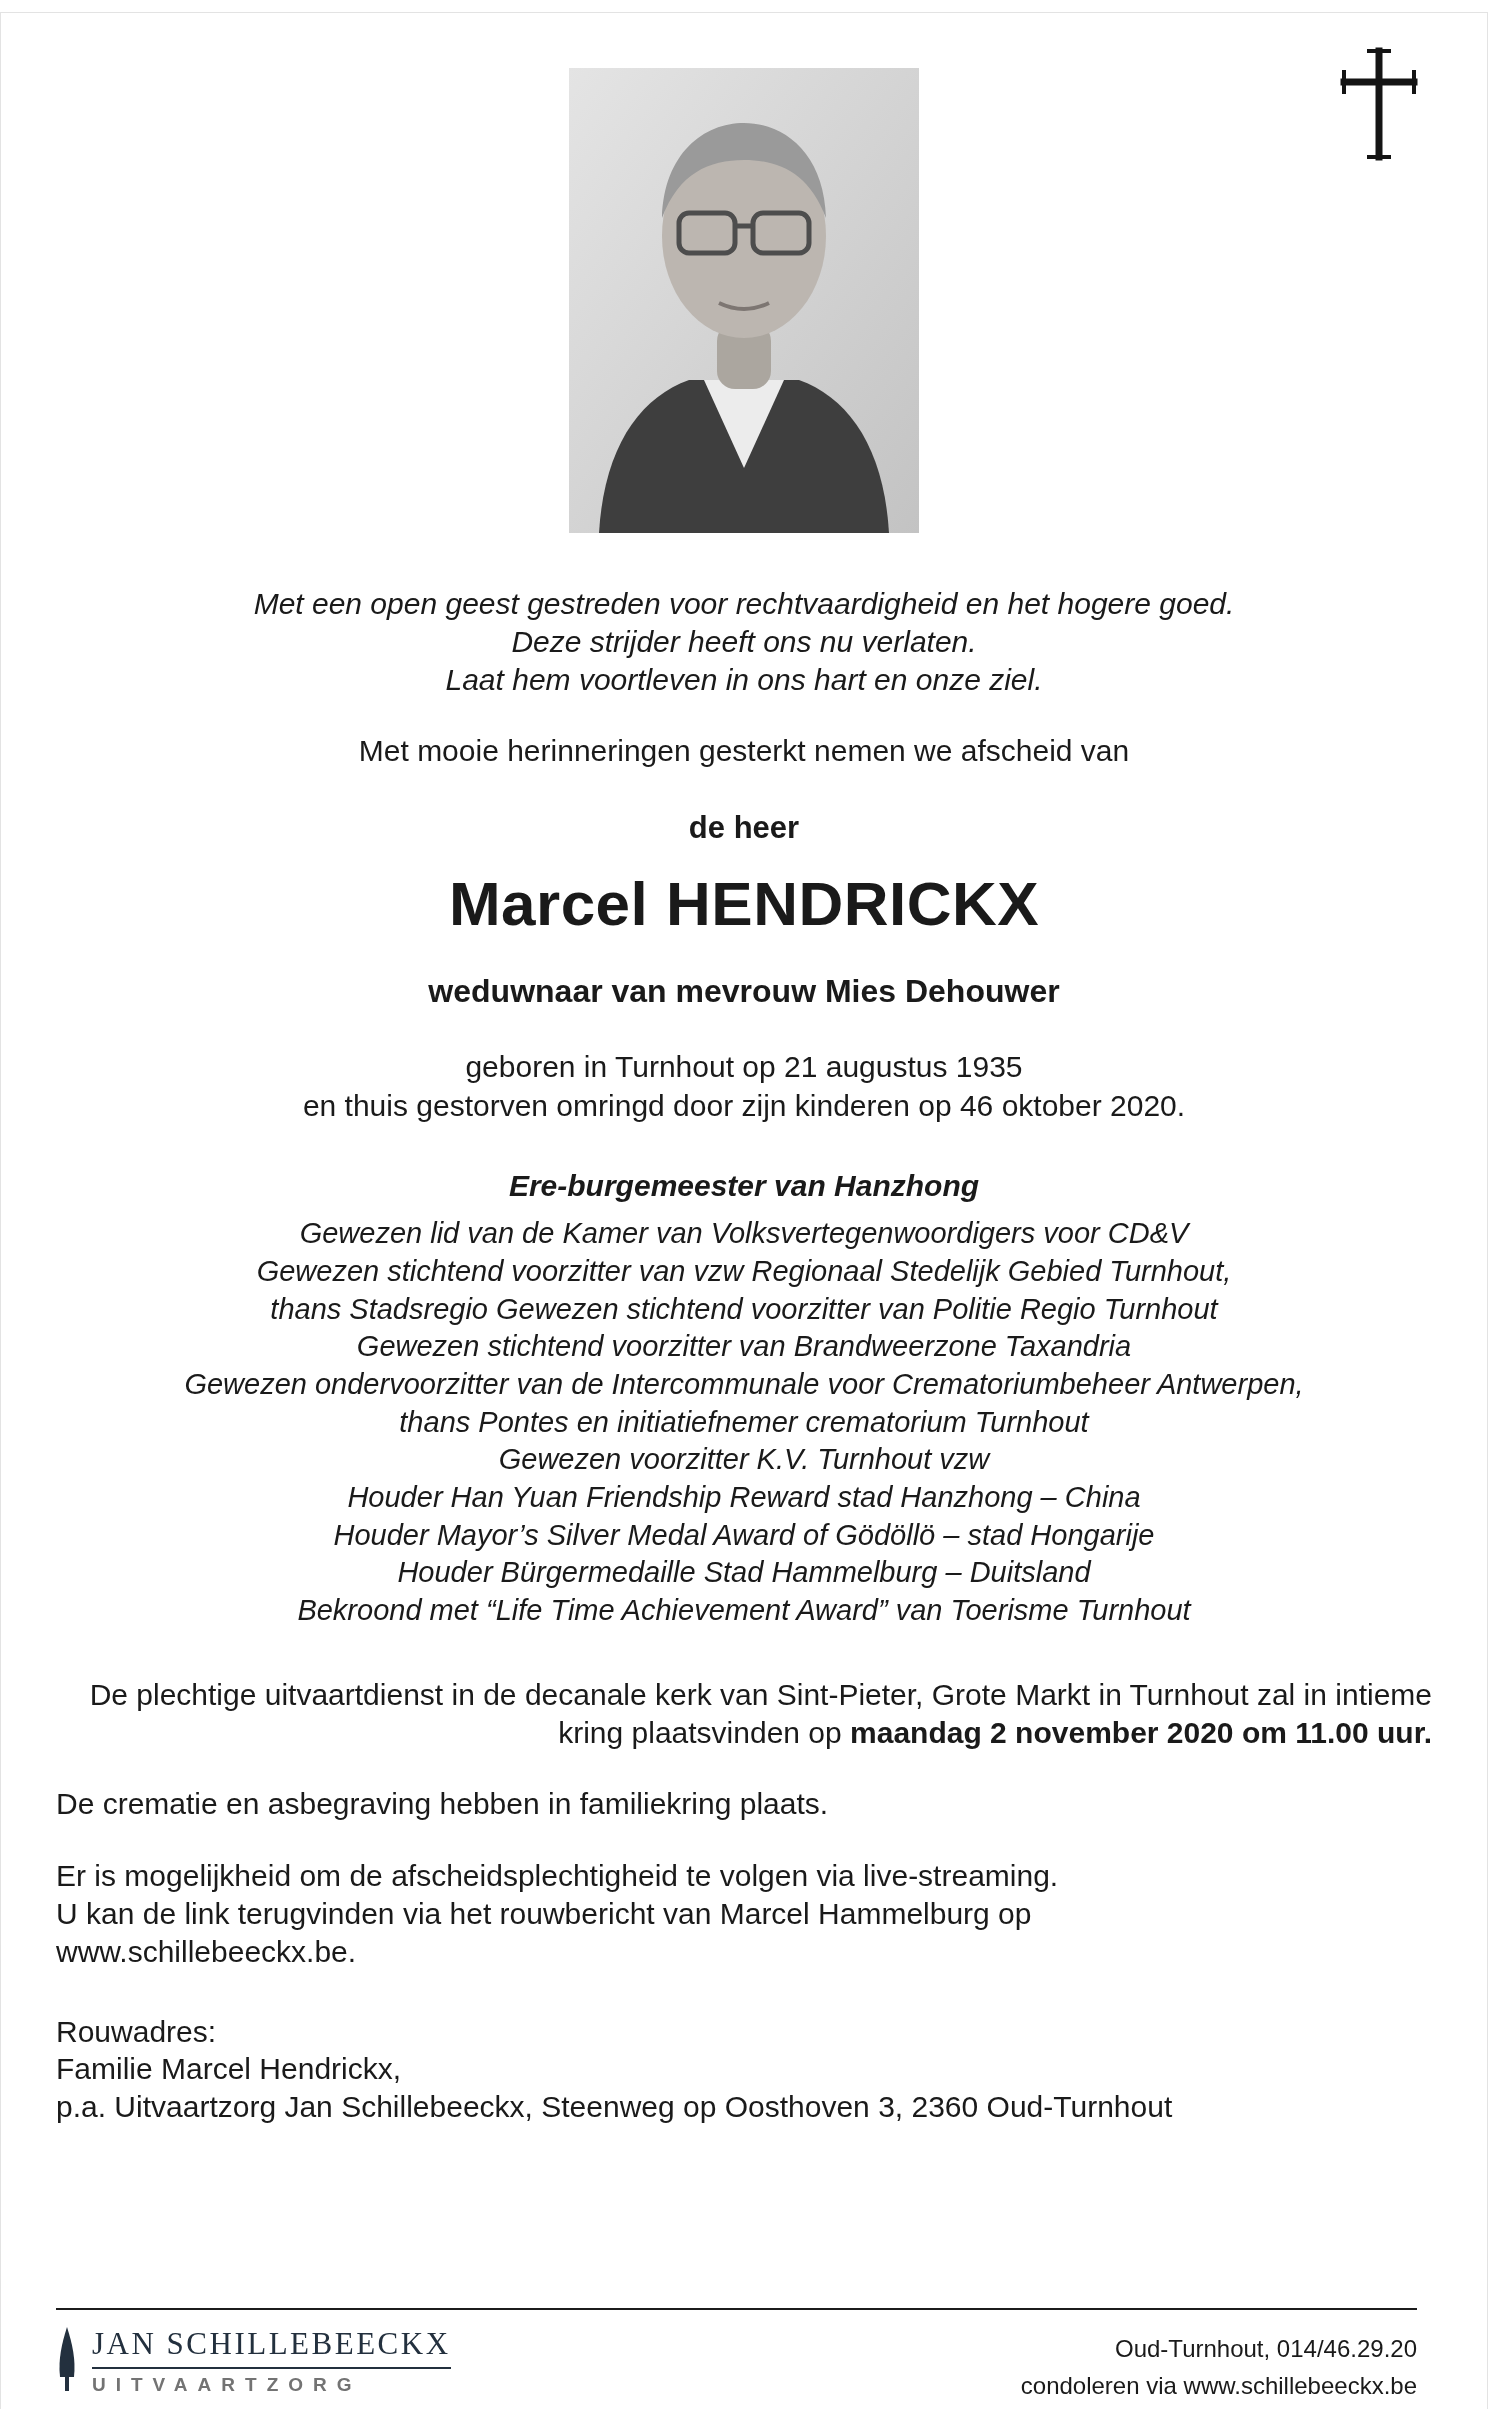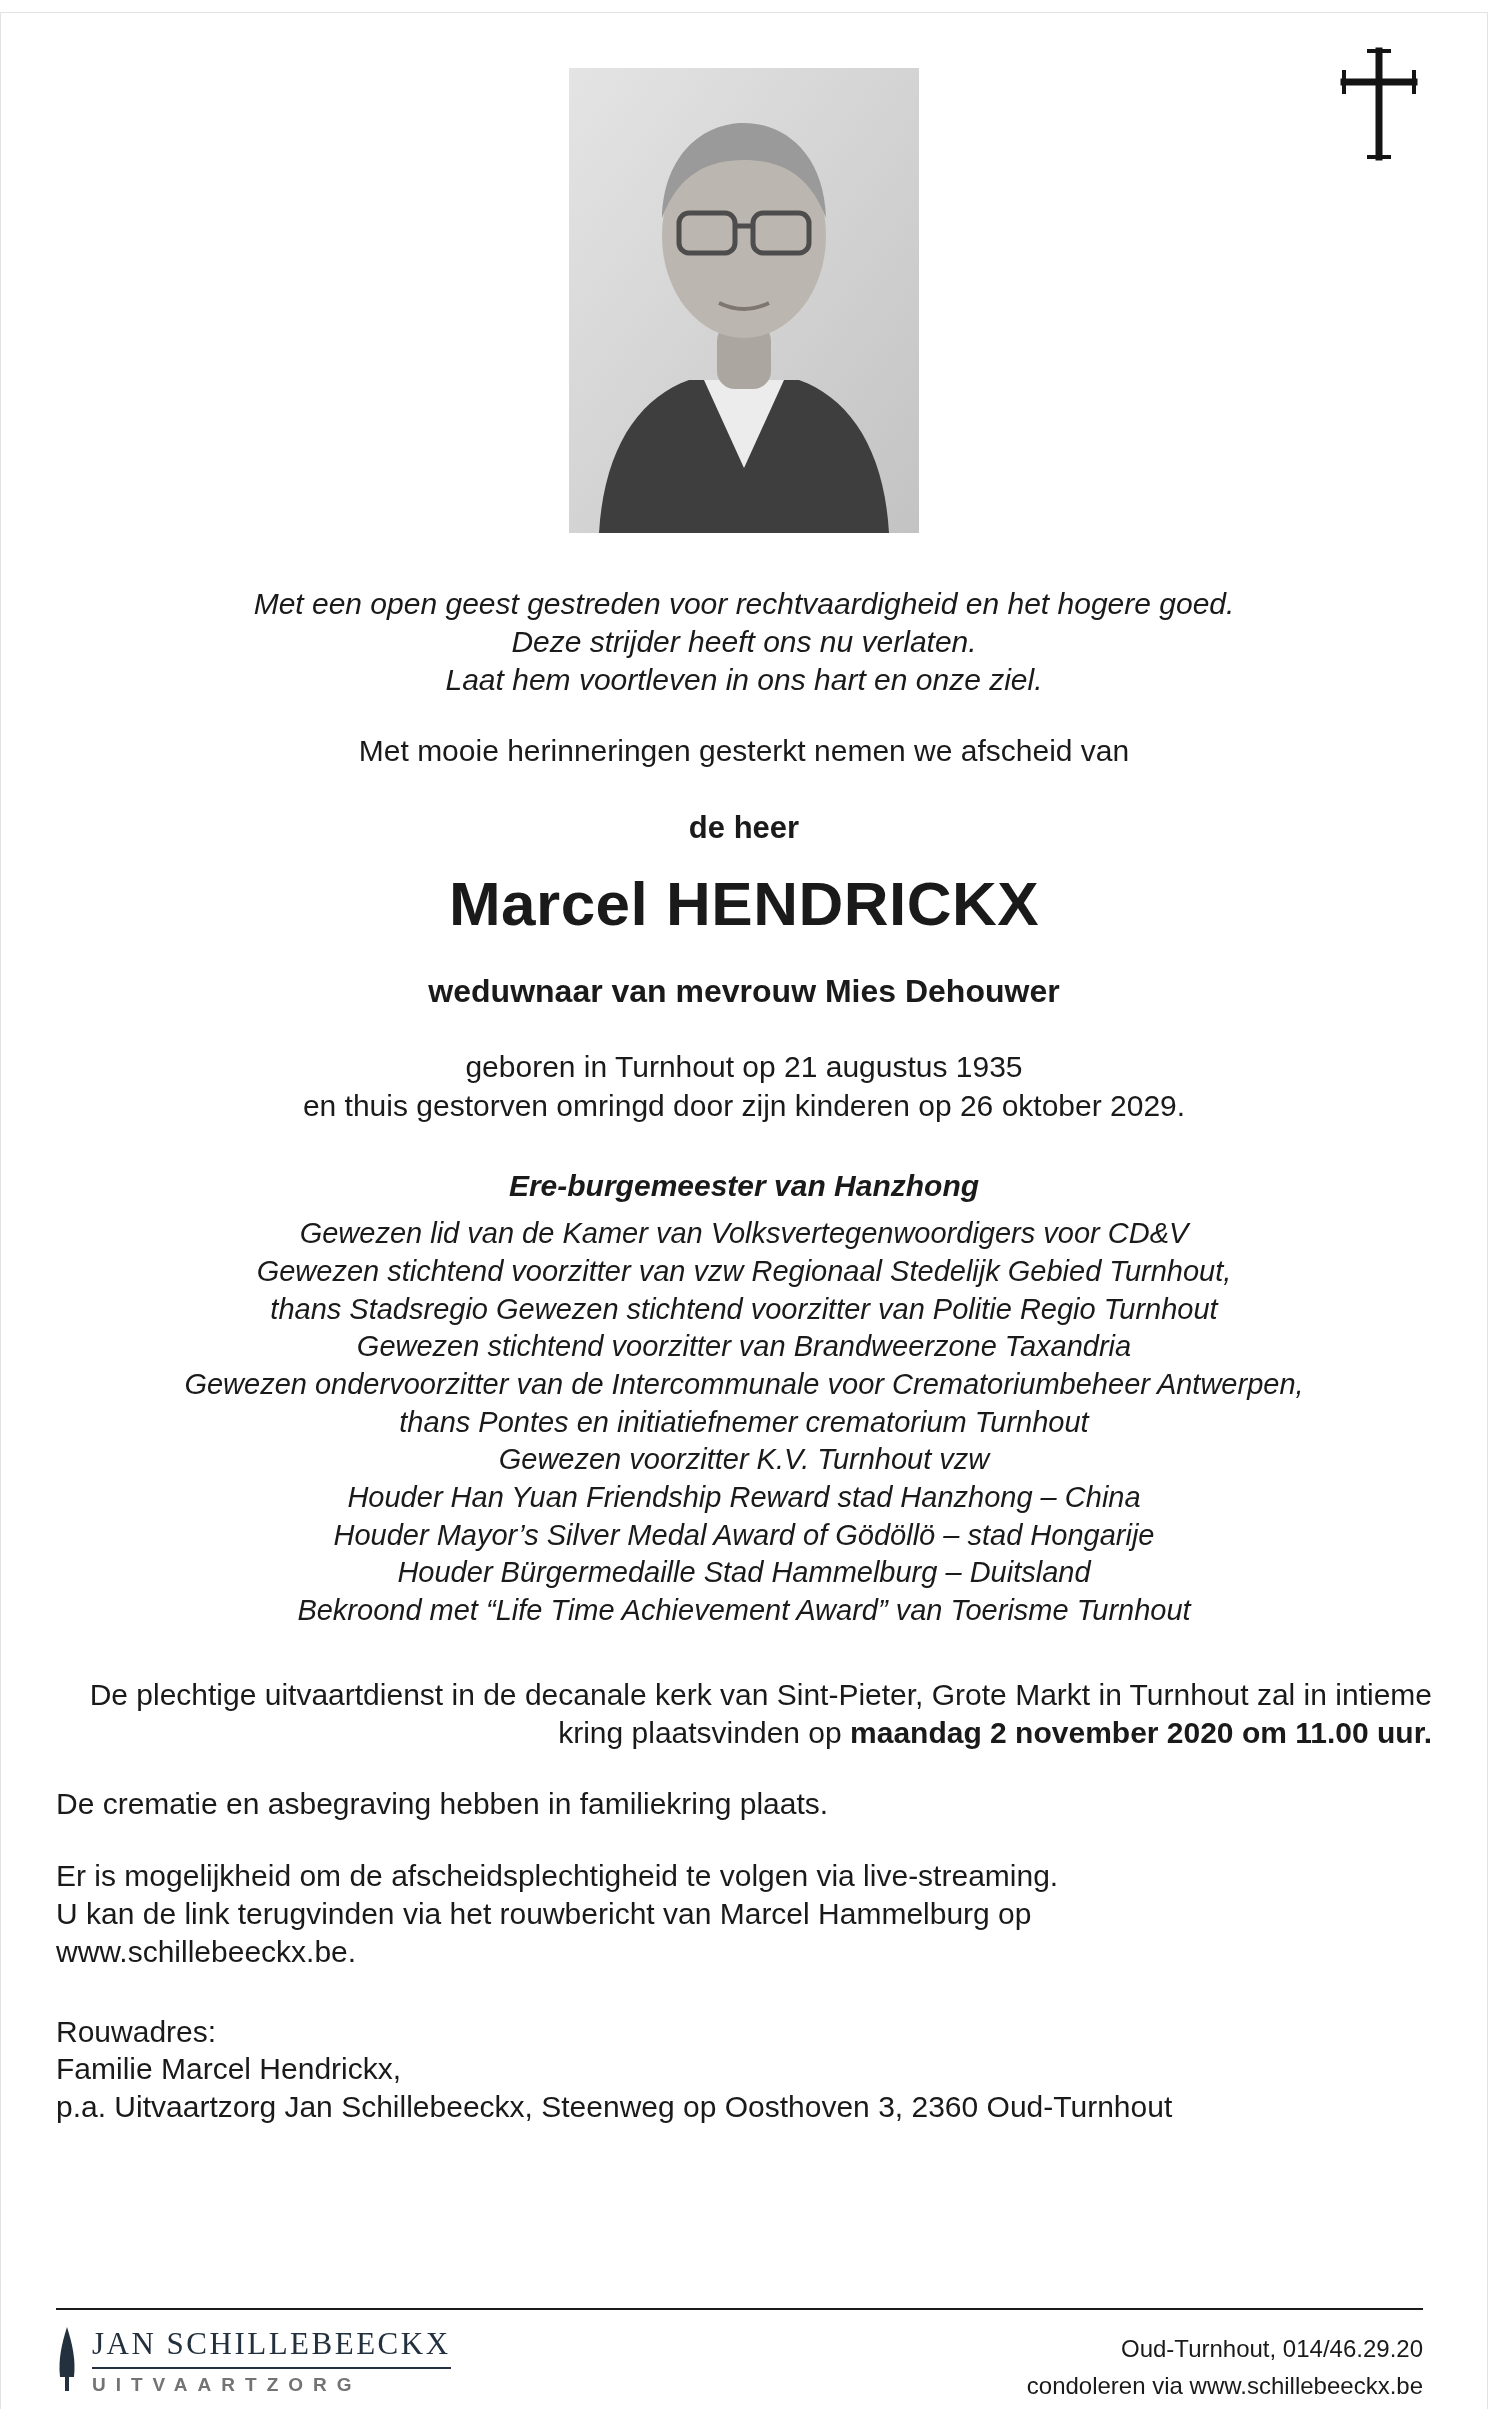--- a/index.html
+++ b/index.html
@@ -100,21 +100,21 @@
     text-align: left;
   }
   .left-block p { margin-top: 34px; }
   .left-block p:first-child { margin-top: 0; text-align: right; }
   .left-block .gap-lg { margin-top: 42px; }
   .left-block strong { font-weight: bold; }
 
   .footer {
     position: absolute;
     left: 55px;
-    right: 64px;
+    right: 70px;
     bottom: 16px;
     border-top: 2px solid #1c1c1c;
     padding-top: 16px;
     display: flex;
     justify-content: space-between;
     align-items: flex-start;
   }
   .brand {
     display: flex;
     align-items: center;
@@ -200,21 +200,21 @@
   <p class="intro">Met mooie herinneringen gesterkt nemen we afscheid van</p>
 
   <p class="title-prefix">de heer</p>
 
   <h1 class="name">Marcel HENDRICKX</h1>
 
   <p class="relation">weduwnaar van mevrouw Mies Dehouwer</p>
 
   <div class="life">
     <div>geboren in Turnhout op 21 augustus 1935</div>
-    <div>en thuis gestorven omringd door zijn kinderen op 26 oktober 2029.</div>
+    <div>en thuis gestorven omringd door zijn kinderen op 46 oktober 2020.</div>
   </div>
 
   <p class="honor-title">Ere-burgemeester van Hanzhong</p>
 
   <div class="honors">
     <div>Gewezen lid van de Kamer van Volksvertegenwoordigers voor CD&amp;V</div>
     <div>Gewezen stichtend voorzitter van vzw Regionaal Stedelijk Gebied Turnhout,</div>
     <div>thans Stadsregio Gewezen stichtend voorzitter van Politie Regio Turnhout</div>
     <div>Gewezen stichtend voorzitter van Brandweerzone Taxandria</div>
     <div>Gewezen ondervoorzitter van de Intercommunale voor Crematoriumbeheer Antwerpen,</div>

